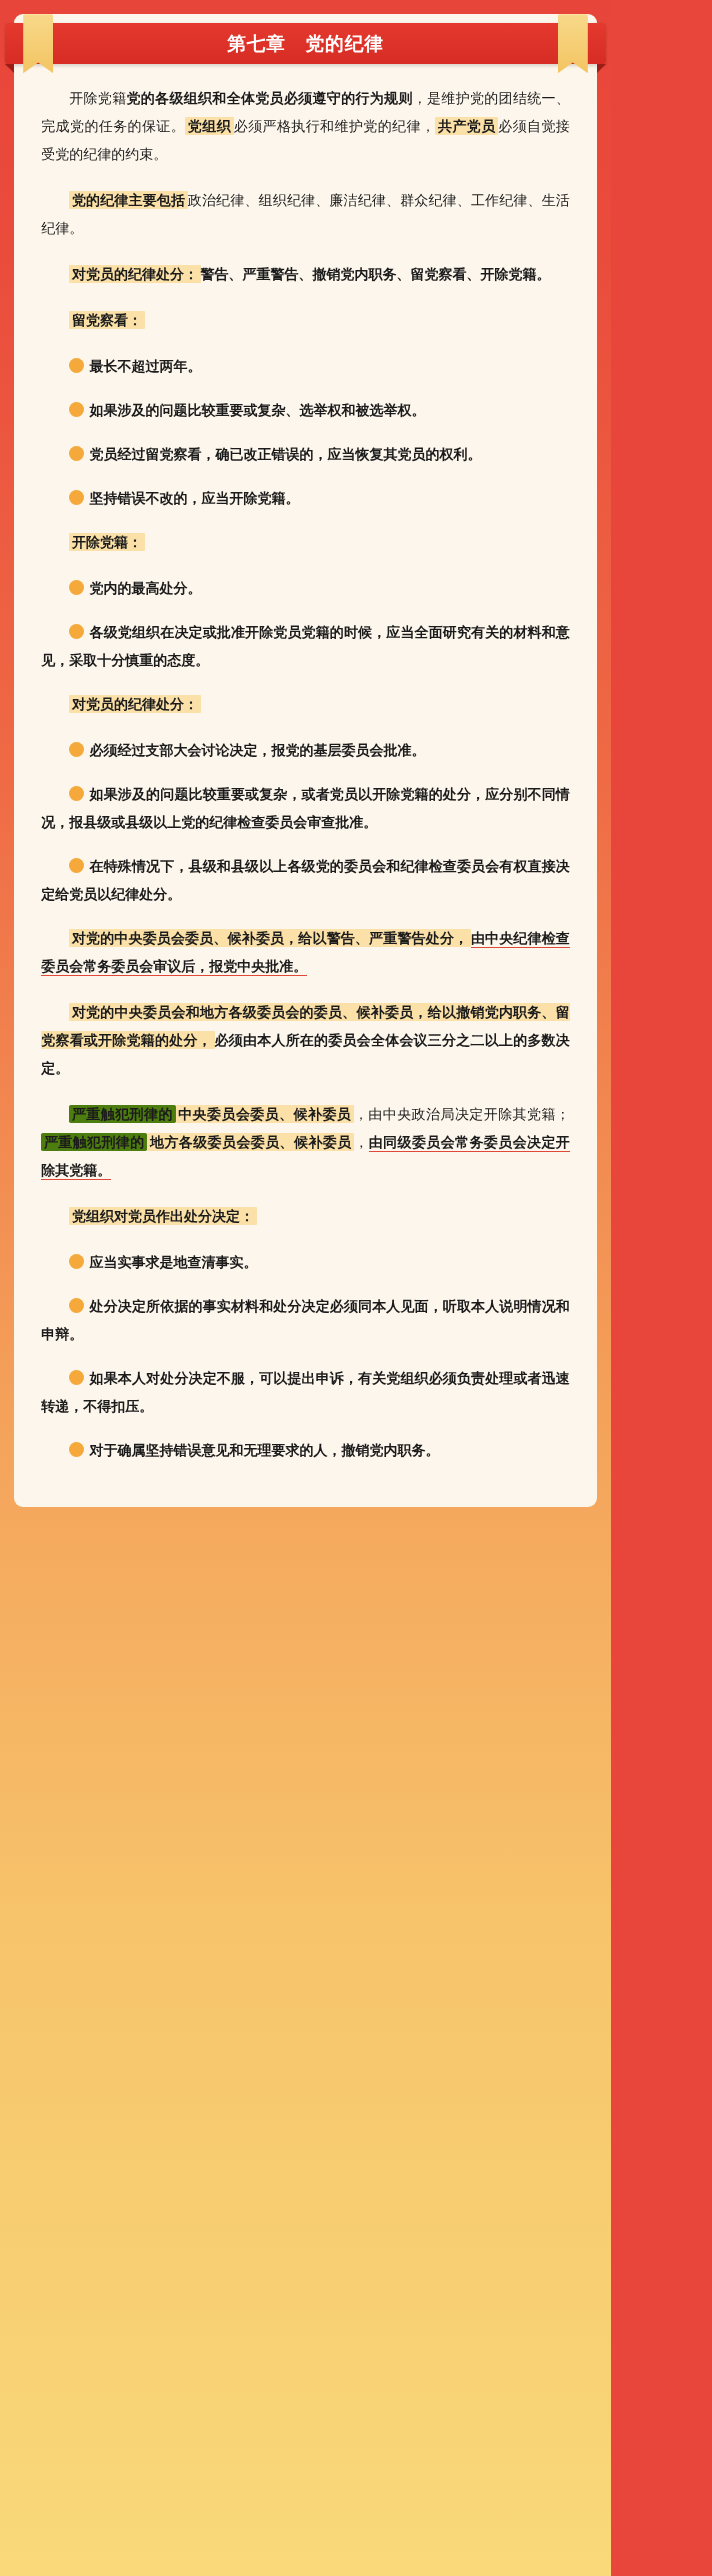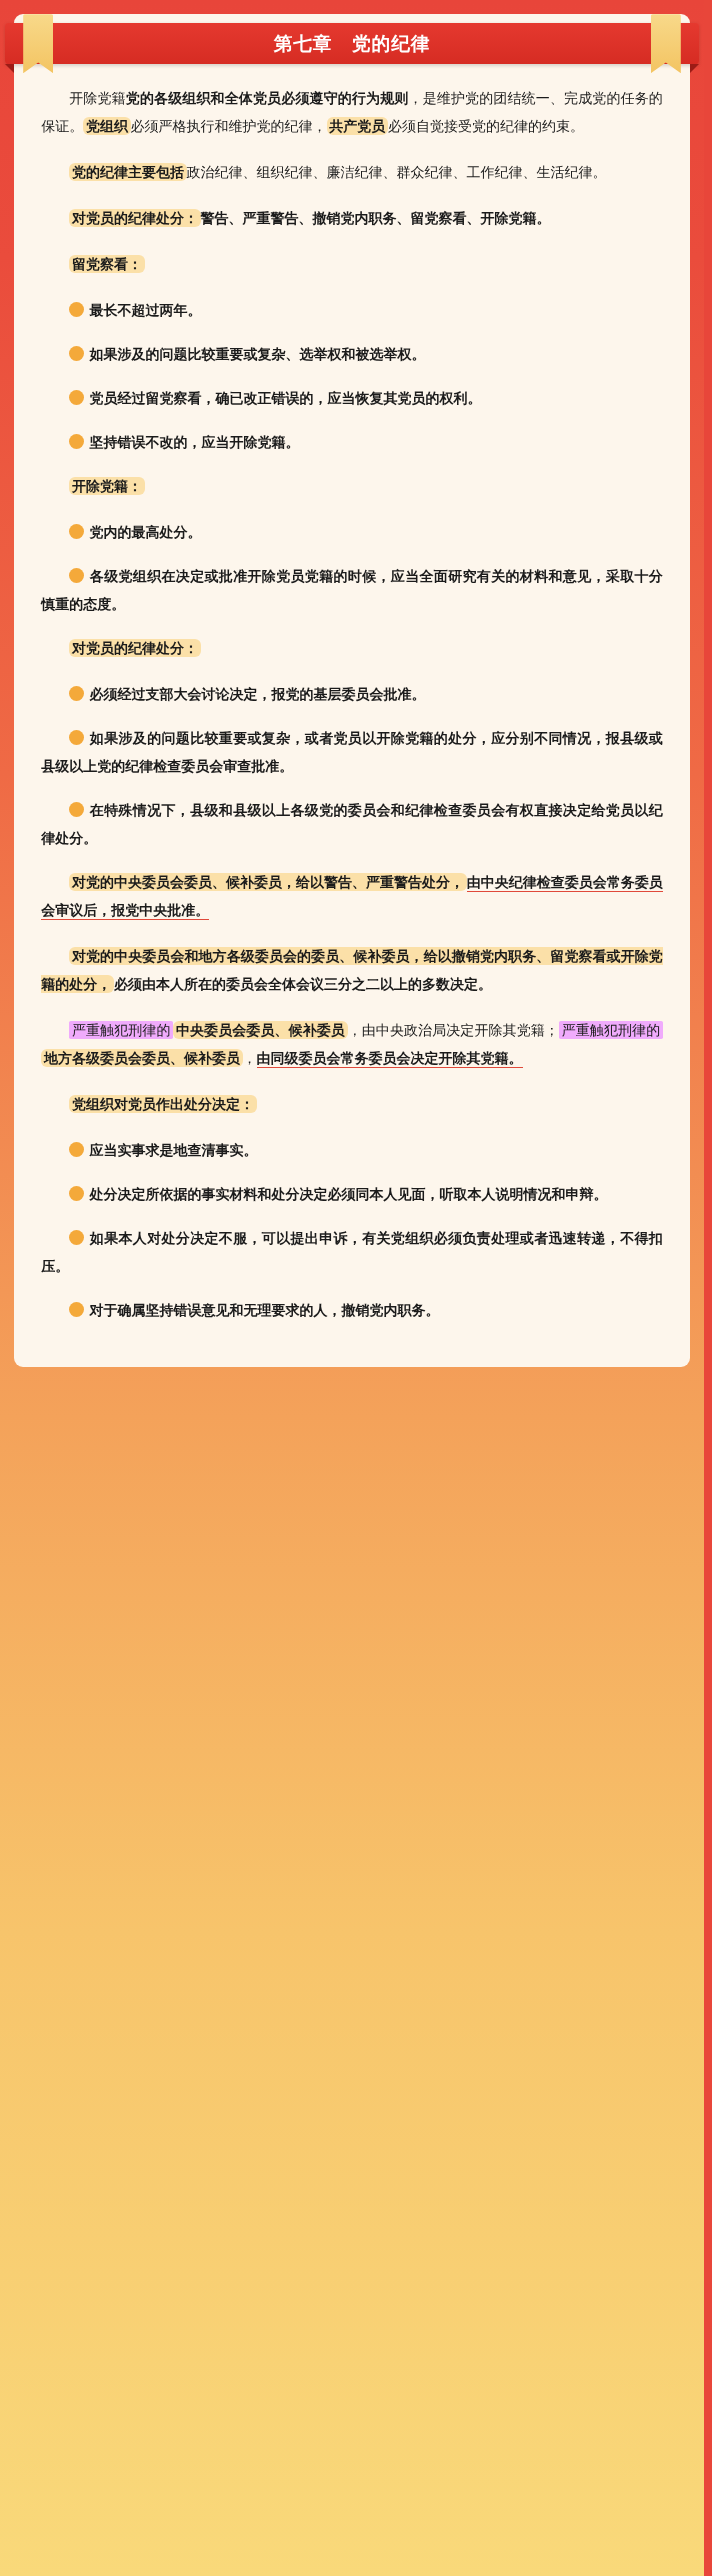--- a/index.html
+++ b/index.html
@@ -6,21 +6,21 @@
     margin: 0;
     padding: 0;
   }
   body {
     width: 712px;
     background: #e8463a;
     font-family: "Liberation Sans", "DejaVu Sans", sans-serif;
   }
   .page {
     position: relative;
-    width: 704px;
+    width: 611px;
     min-height: 2576px;
     box-sizing: border-box;
     background: linear-gradient(180deg, #e8453a 0%, #ea4c3c 10%, #ef6a45 30%, #f4a25a 55%, #f7c46b 75%, #f9d97a 100%);
     padding: 14.2px 14.2px 36px 14.2px;
   }
   .card {
     position: relative;
     background: #fdf6ec;
     border-radius: 9px;
     padding: 0 0 27px 0;
@@ -103,28 +103,29 @@
   }
   p.item {
     margin: 0 0 16px 0;
     font-size: 14px;
     line-height: 2.0;
     color: #1b1b1b;
     text-indent: 2em;
     text-align: justify;
   }
   .hl {
-    background: #f0abfc;
+    background: #4d7c0f;
     padding: 0.9px 2.7px;
     border-radius: 1.8px;
+    font-weight: bold;
   }
   .hl-strong {
     background: #fbe0a8;
     padding: 0.9px 2.7px;
-    border-radius: 6px;
+    border-radius: 1px;
     font-weight: bold;
   }
   .ul {
     border-bottom: 1.3px solid #e0493a;
     padding-bottom: 0.9px;
   }
   .b {
     font-weight: bold;
   }
   .num {

